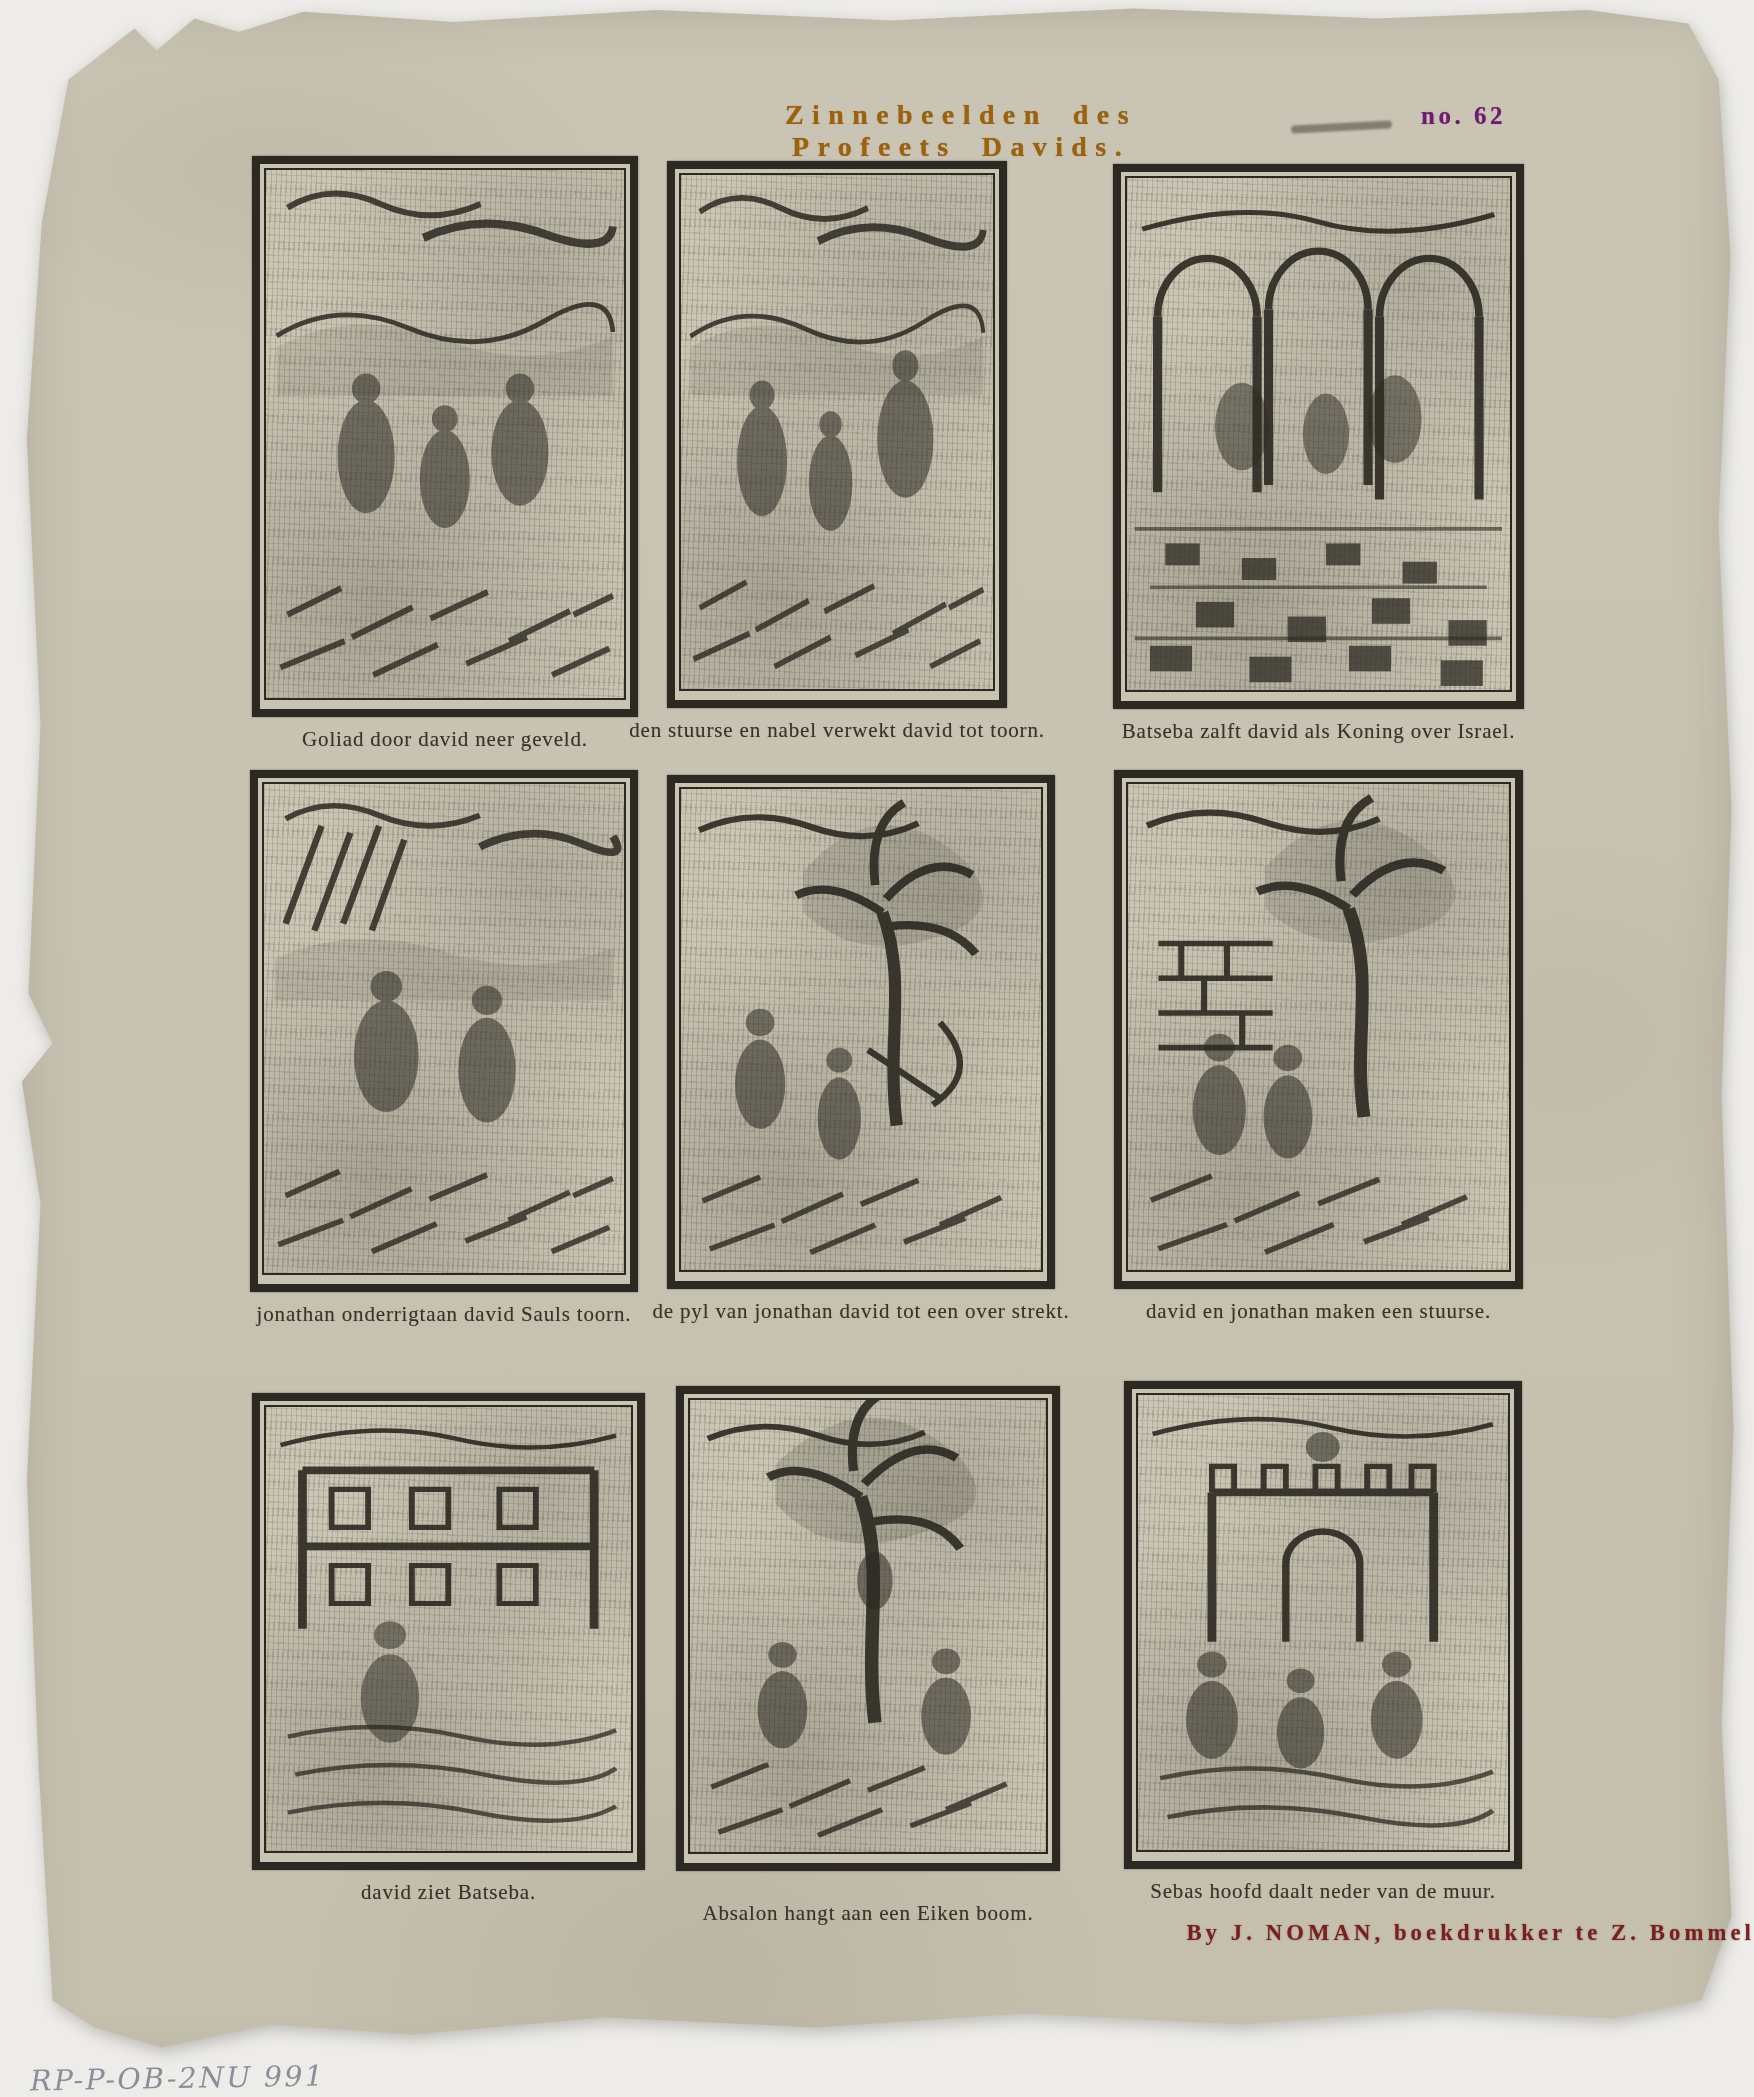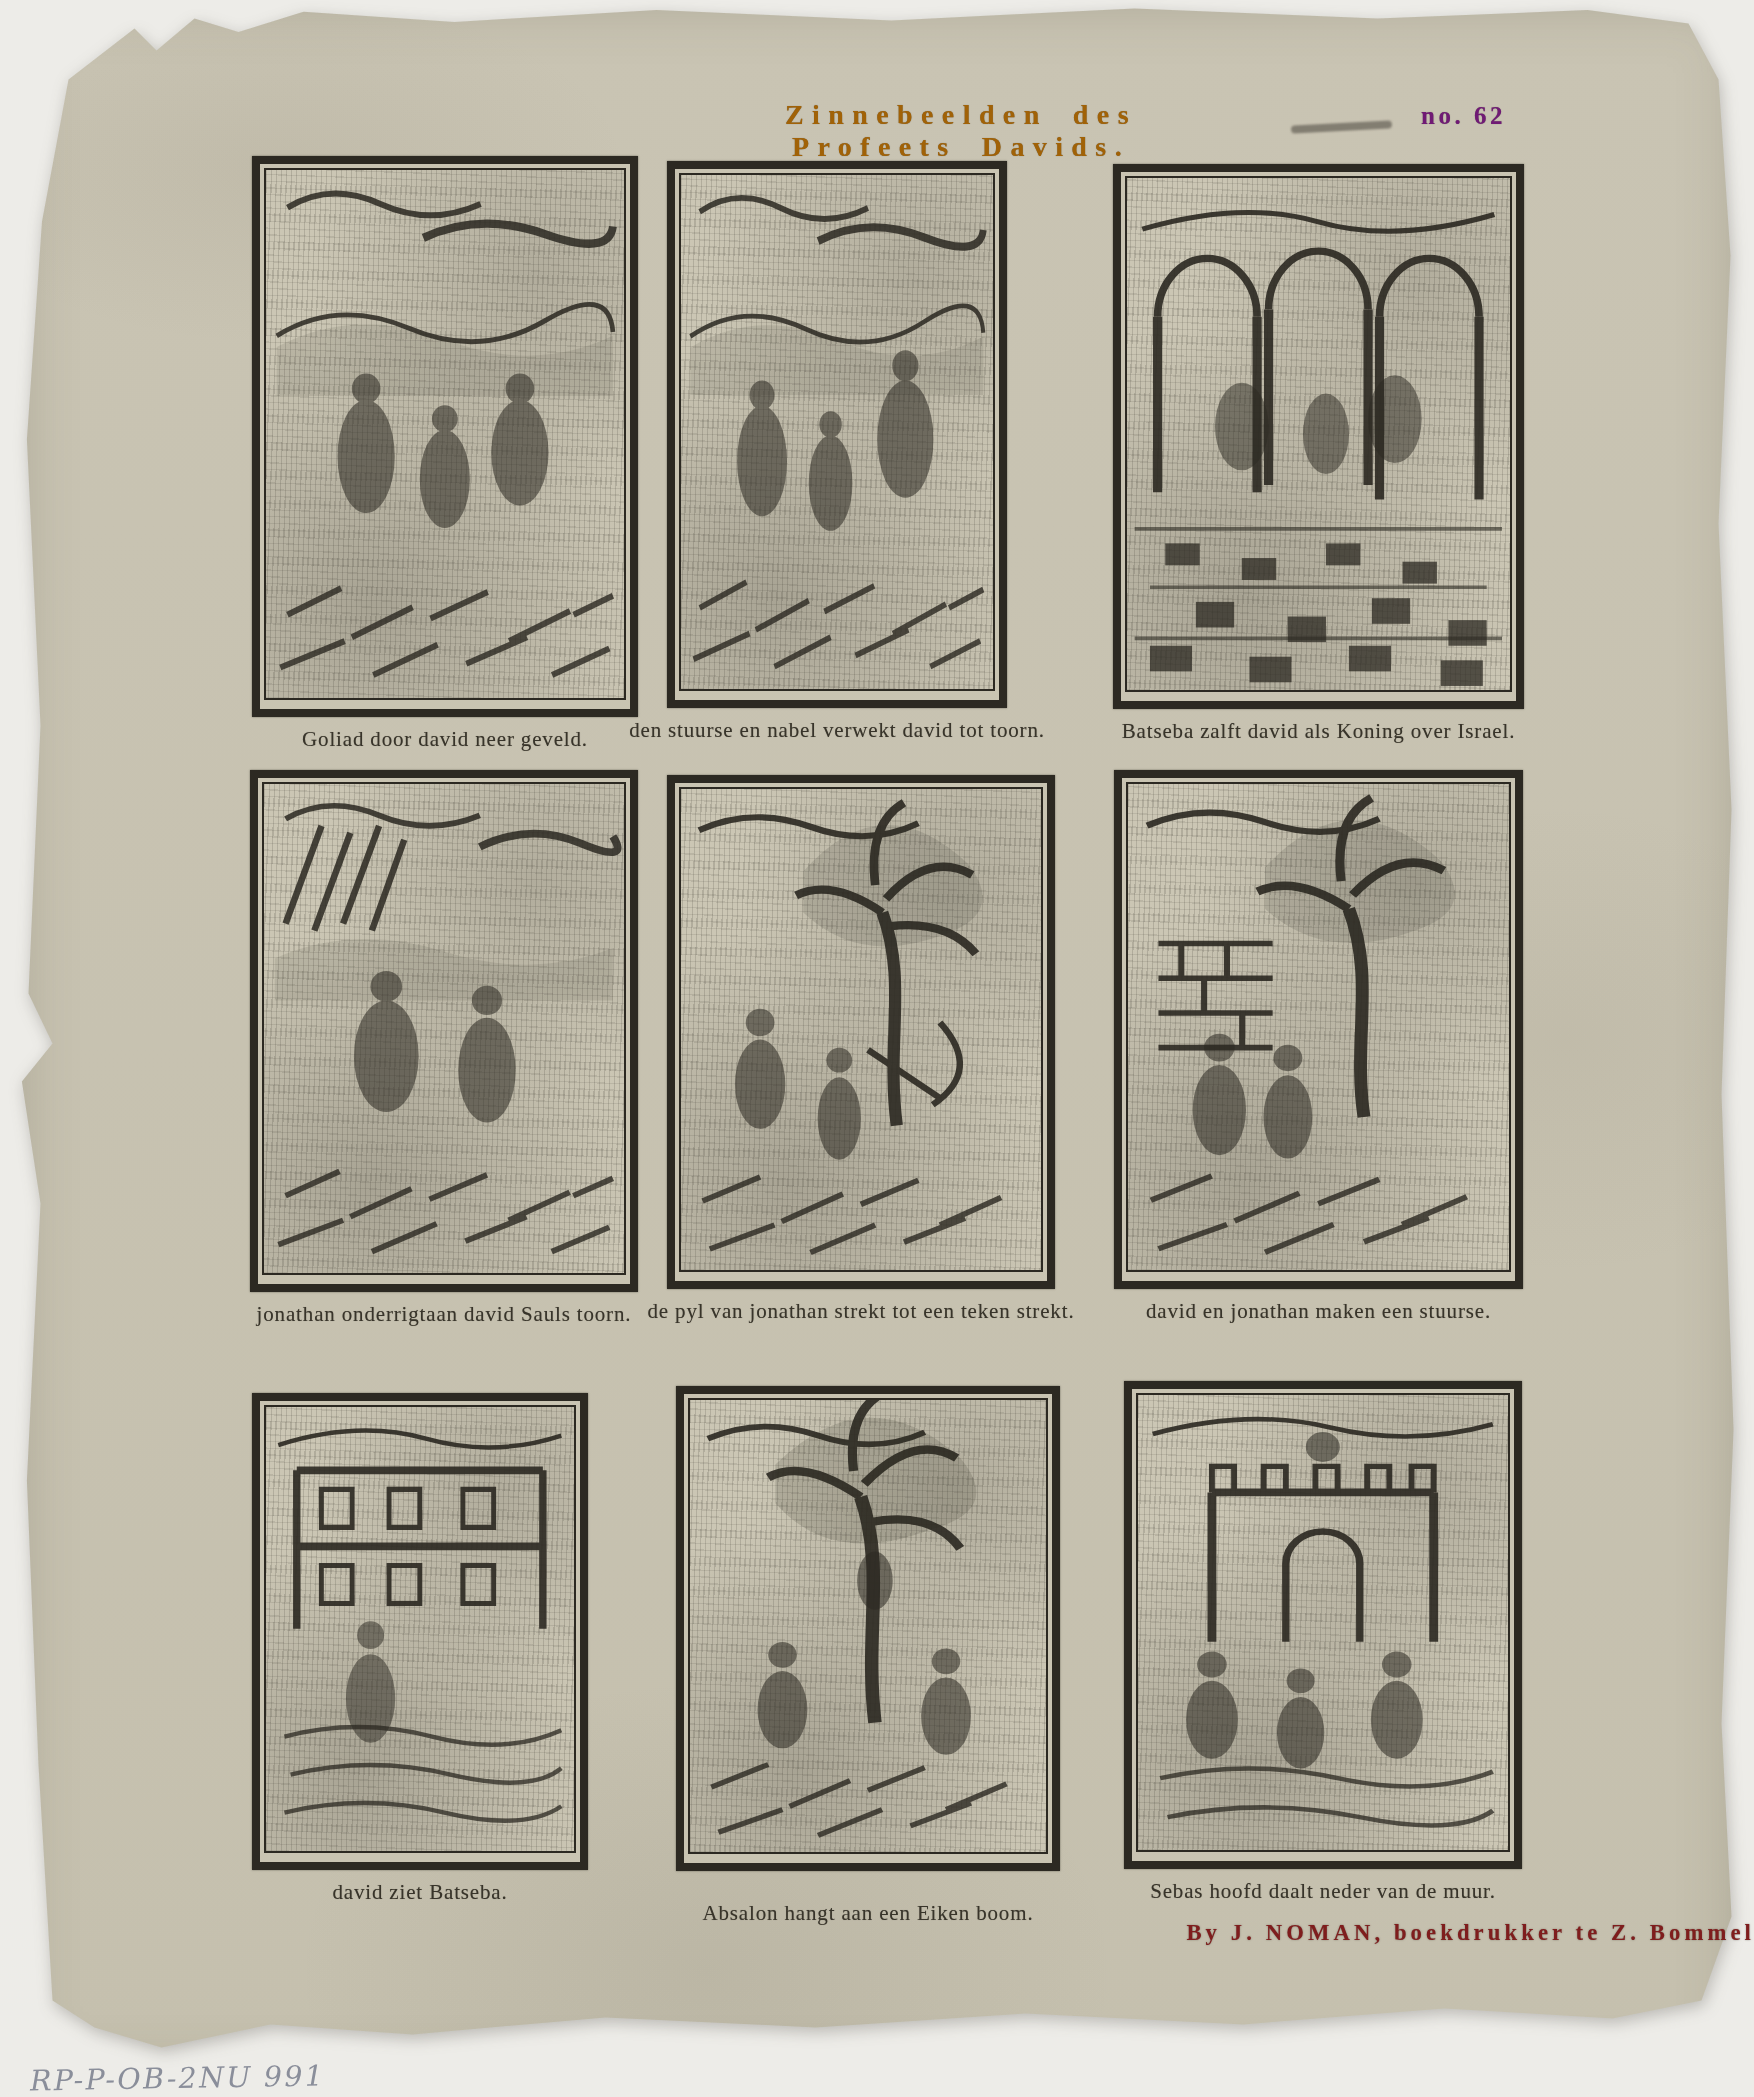--- a/index.html
+++ b/index.html
@@ -61,21 +61,21 @@
   .caption{
     margin-top:10px;font-size:21px;color:#38342a;letter-spacing:.04em;
     text-shadow:0 0 0.8px rgba(56,52,42,.4);text-align:center;white-space:nowrap;
   }
   .c1{left:252px;top:156px;width:386px;}  .c1 .panel{height:561px;}
   .c2{left:667px;top:161px;width:340px;align-items:center;}  .c2 .panel{height:547px;}
   .c3{left:1113px;top:164px;width:411px;} .c3 .panel{height:545px;}
   .c4{left:250px;top:770px;width:388px;}  .c4 .panel{height:522px;}
   .c5{left:667px;top:775px;width:388px;}  .c5 .panel{height:514px;}
   .c6{left:1114px;top:770px;width:409px;} .c6 .panel{height:519px;}
-  .c7{left:252px;top:1393px;width:336px;} .c7 .panel{height:477px;}
+  .c7{left:252px;top:1393px;width:393px;} .c7 .panel{height:477px;}
   .c8{left:676px;top:1386px;width:384px;gap:20px;} .c8 .panel{height:485px;}
   .c9{left:1124px;top:1381px;width:398px;}.c9 .panel{height:488px;}
   .imprint{
     position:absolute;top:1920px;left:0;width:1755px;text-align:right;
     font-size:22.7px;font-weight:bold;letter-spacing:.18em;color:#7f1d1d;
     text-shadow:0 0 1.7px rgba(59,55,45,.55);
   }
   .inventory{
     position:absolute;left:30px;top:2062px;
     font-family:"DejaVu Serif", serif;font-style:italic;
@@ -231,21 +231,21 @@
           <ellipse cx="44" cy="96" rx="6" ry="12"></ellipse>
             <circle cx="44" cy="79" r="3.6"></circle>
         </g>
         <g stroke="#2c2922" stroke-width="1.6" opacity="0.8" fill="none">
           <path d="M6 120 l16 -7 M28 126 l17 -8 M50 121 l16 -7 M72 127 l17 -8"></path>
           <path d="M8 134 l18 -7 M36 135 l18 -8 M62 132 l17 -7"></path>
         </g>
       </svg>
     </div>
   </div>
-  <figcaption class="caption">de pyl van jonathan strekt tot een teken strekt.</figcaption>
+  <figcaption class="caption">de pyl van jonathan david tot een over strekt.</figcaption>
 </figure>
 
 <figure class="cell c6">
   <div class="panel">
     <div class="panel-inner">
       <svg viewBox="0 0 100 140" preserveAspectRatio="none">
         <g fill="none" stroke="#2c2922" opacity="0.9">
           <path d="M5 12 Q20 5 36 11 T66 10" stroke-width="1.8"></path>
           <path d="M62 96 C59 74 65 56 58 36" stroke-width="3.4"></path>
           <path d="M58 36 q-14 -10 -24 -5 M59 32 q12 -14 24 -7 M56 28 q-2 -18 8 -24" stroke-width="2.4"></path>

